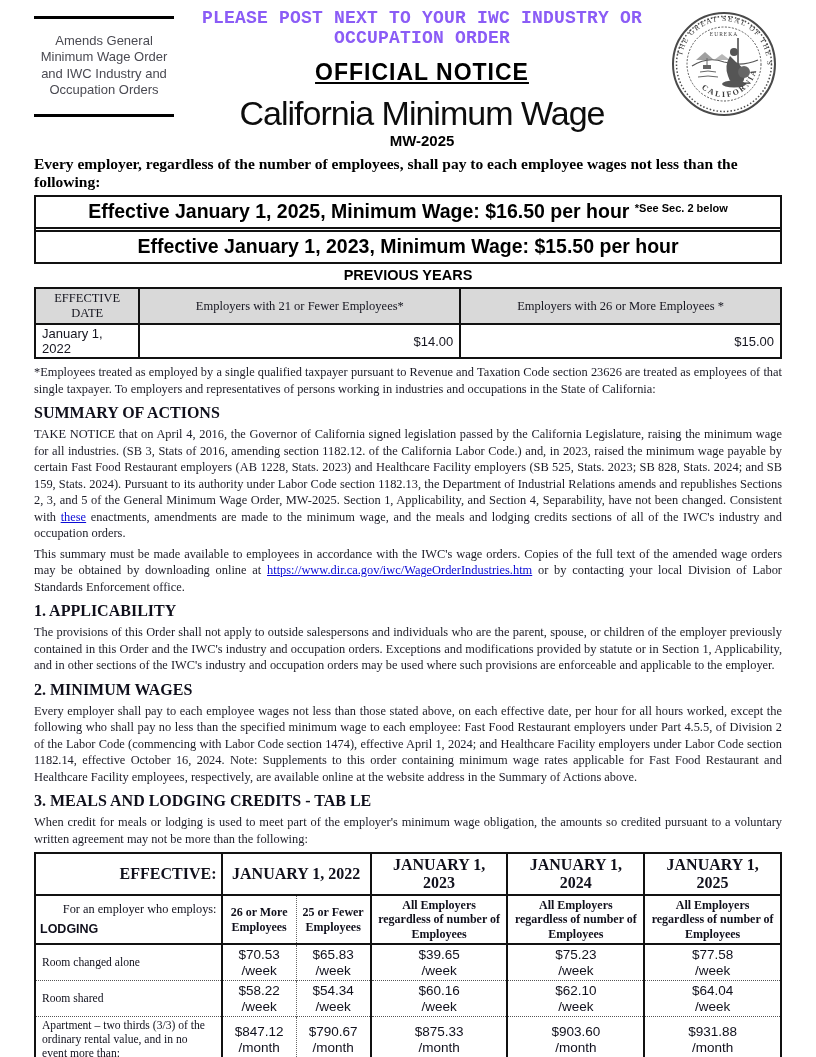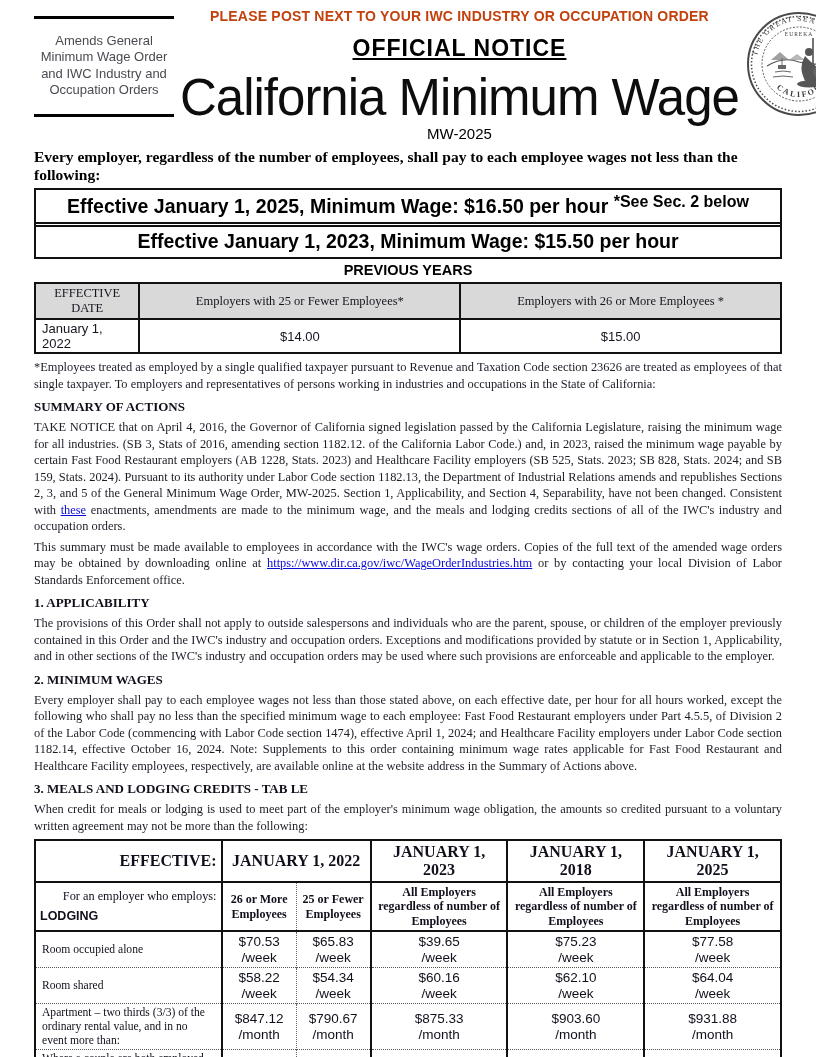--- a/index.html
+++ b/index.html
@@ -16,73 +16,73 @@
   .hdr { display: flex; align-items: flex-start; position: relative; }
   .amends-box {
     width: 140px; flex: 0 0 140px; margin-top: 8px;
     border-top: 3px solid #000; border-bottom: 3px solid #000;
     padding: 14px 2px 16px 2px; text-align: center;
     font-family: "Liberation Sans", sans-serif;
     font-size: 13px; line-height: 1.25; color: #4a4a52;
   }
   .hdr-center { flex: 1 1 auto; text-align: center; padding: 0 6px; }
   .post-note {
-    font-family: Liberation Sans, sans-serif;
-    font-weight: bold; font-size: 14px; letter-spacing: .2px; color: #c2410c;
+    font-family: Liberation Mono, monospace;
+    font-weight: bold; font-size: 18px; letter-spacing: .2px; color: #8b5cf6;
   }
   .official {
     font-family: "Liberation Sans", sans-serif;
     font-weight: bold; font-size: 23px; letter-spacing: 1px;
     text-decoration: underline; margin-top: 11px; color: #000;
   }
   .big-title {
     font-family: "Liberation Sans", sans-serif;
-    font-weight: 400; font-size: 51px; line-height: 1.0;
+    font-weight: 400; font-size: 34px; line-height: 1.0;
     margin-top: 10px; color: #0d0d0d; letter-spacing: -1px; white-space: nowrap;
   }
   .mw-code {
     font-family: "Liberation Sans", sans-serif;
-    font-weight: normal; font-size: 15px; margin-top: 2px; color: #000;
+    font-weight: bold; font-size: 15px; margin-top: 2px; color: #000;
   }
   .seal-wrap { flex: 0 0 112px; width: 112px; margin-top: 2px; }
 
   
   .intro {
     font-weight: bold; font-size: 15.5px; margin-top: 6px; color: #000;
   }
   .banners { border: 2px solid #111; margin-top: 4px; }
   .banner-row {
     text-align: center; padding: 3px 0 4px 0;
     font-family: "Liberation Sans", sans-serif;
     font-weight: bold; font-size: 19.5px; color: #000;
   }
   .banner-row + .banner-row { border-top: 5px double #111; }
-  .banner-note { font-size: 16px; font-weight: bold; vertical-align: 6px; letter-spacing: 0; }
+  .banner-note { font-size: 11px; font-weight: bold; vertical-align: 6px; letter-spacing: 0; }
 
   
   .prev-title {
     text-align: center; font-family: "Liberation Sans", sans-serif;
     font-weight: bold; font-size: 14.5px; margin-top: 3px; color: #000;
   }
   table { border-collapse: collapse; width: 100%; }
   .prev-table { border: 2px solid #111; margin-top: 4px; }
   .prev-table th, .prev-table td { border: 2px solid #111; }
   .prev-table th {
     background: #d9d9d9; font-weight: normal; font-size: 12.5px;
     padding: 2px 4px; text-align: center; color: #15151f;
   }
   .prev-table td {
     font-family: "Liberation Sans", sans-serif; font-size: 13px;
-    padding: 1px 6px; text-align: center; color: #15151f;
+    padding: 1px 6px; text-align: right; color: #15151f;
   }
   .prev-table td.date-cell { text-align: left; }
 
   
   .para { font-size: 12.4px; line-height: 1.33; text-align: justify; margin-top: 4px; }
-  .sec-head { font-weight: bold; font-size: 13px; margin-top: 7px; color: #10101c; }
+  .sec-head { font-weight: bold; font-size: 16px; margin-top: 7px; color: #10101c; }
   .link { color: #0b0bd6; text-decoration: underline; cursor: pointer; }
 
   
   .lodge-table { border: 2px solid #111; margin-top: 5px; table-layout: fixed; }
   .lodge-table col.c-label { width: 25%; }
   .lodge-table col.c-sub   { width: 10%; }
   .lodge-table col.c-year  { width: 18.33%; }
   .lodge-table th, .lodge-table td {
     border-left: 2px solid #111; padding: 1px 5px; color: #10101c;
     vertical-align: middle;
@@ -165,21 +165,21 @@
   <div class="prev-title">PREVIOUS YEARS</div>
   <table class="prev-table">
     <colgroup>
         <col style="width:14%">
         <col style="width:43%">
         <col style="width:43%">
       </colgroup>
     <tbody>
         <tr>
       <th>EFFECTIVE DATE</th>
-      <th>Employers with 25 or Fewer Employees*</th>
+      <th>Employers with 21 or Fewer Employees*</th>
       <th>Employers with 26 or More Employees *</th>
     </tr>
     <tr>
       <td class="date-cell">January 1, 2022</td>
       <td>$14.00</td>
       <td>$15.00</td>
     </tr>
   </tbody>
     </table>
 
@@ -205,37 +205,37 @@
         <col class="c-sub">
       <col class="c-year">
         <col class="c-year">
         <col class="c-year">
     </colgroup>
     <tbody>
         <tr class="hdr1">
       <th class="eff" style="border-left:none">EFFECTIVE:</th>
       <th colspan="2">JANUARY 1, 2022</th>
       <th>JANUARY 1, 2023</th>
-      <th>JANUARY 1, 2018</th>
+      <th>JANUARY 1, 2024</th>
       <th>JANUARY 1, 2025</th>
     </tr>
     <tr class="hdr2">
       <th class="emp" style="border-left:none">
         <span>For an employer who employs:</span>
         <span class="emp-lodging">LODGING</span>
       </th>
       <th>26 or More Employees</th>
       <th class="subsplit">25 or Fewer Employees</th>
       <th>All Employers regardless of number of Employees</th>
       <th>All Employers regardless of number of Employees</th>
       <th>All Employers regardless of number of Employees</th>
     </tr>
 
     <tr>
-      <td class="rlabel" style="border-left:none">Room occupied alone</td>
+      <td class="rlabel" style="border-left:none">Room changed alone</td>
       <td class="val">
             <div>$70.53</div>
             <div>/week</div>
           </td>
       <td class="val subsplit">
             <div>$65.83</div>
             <div>/week</div>
           </td>
       <td class="val">
             <div>$39.65</div>

